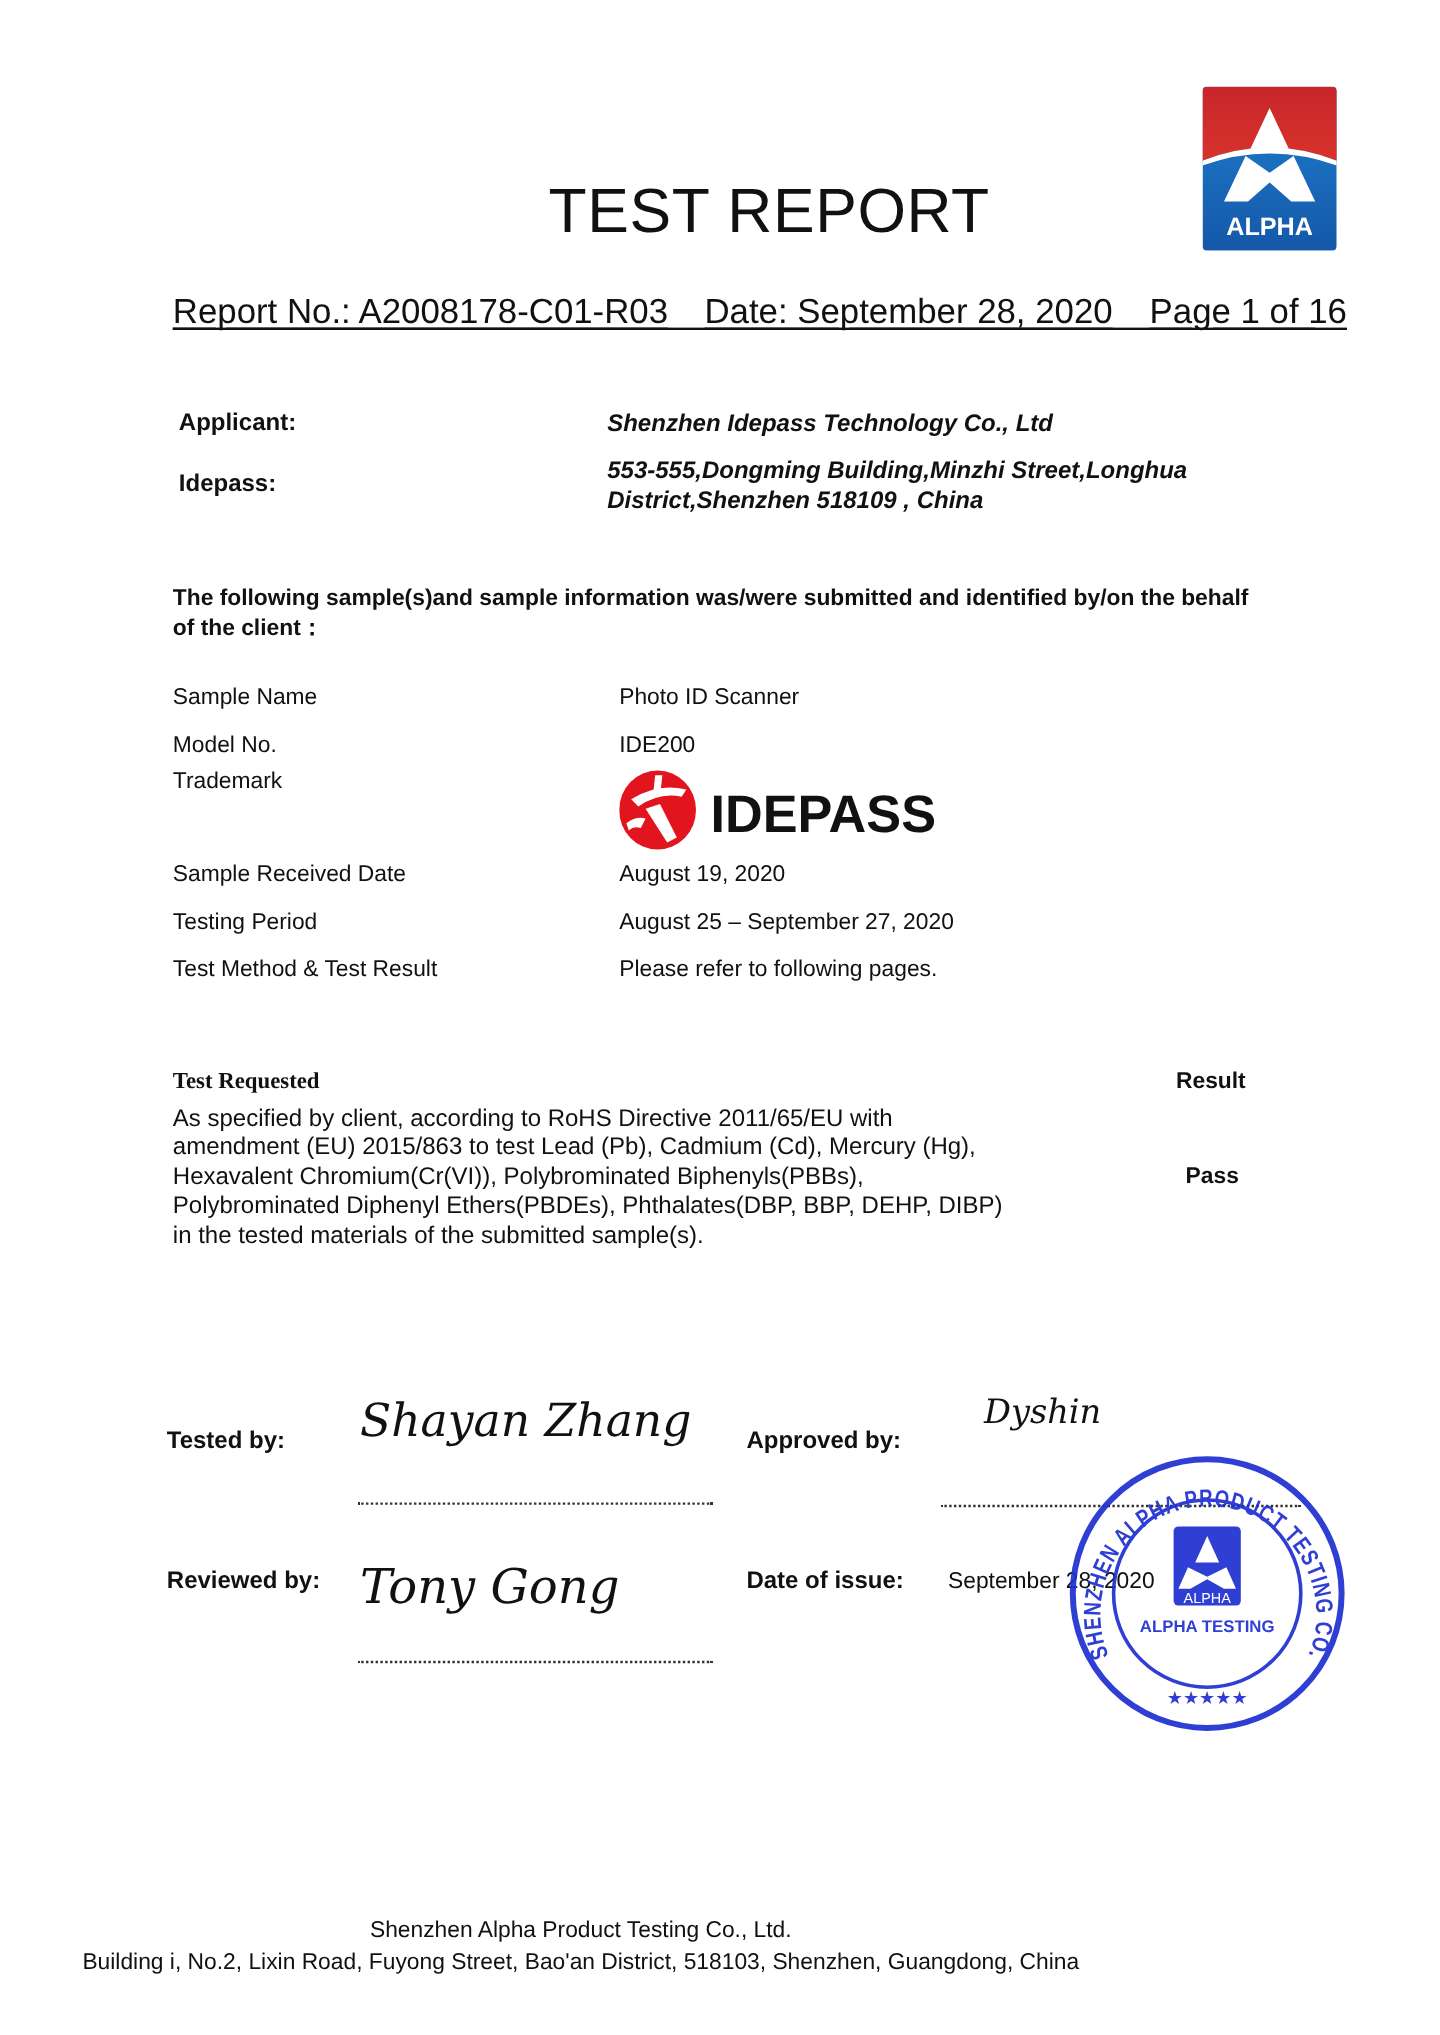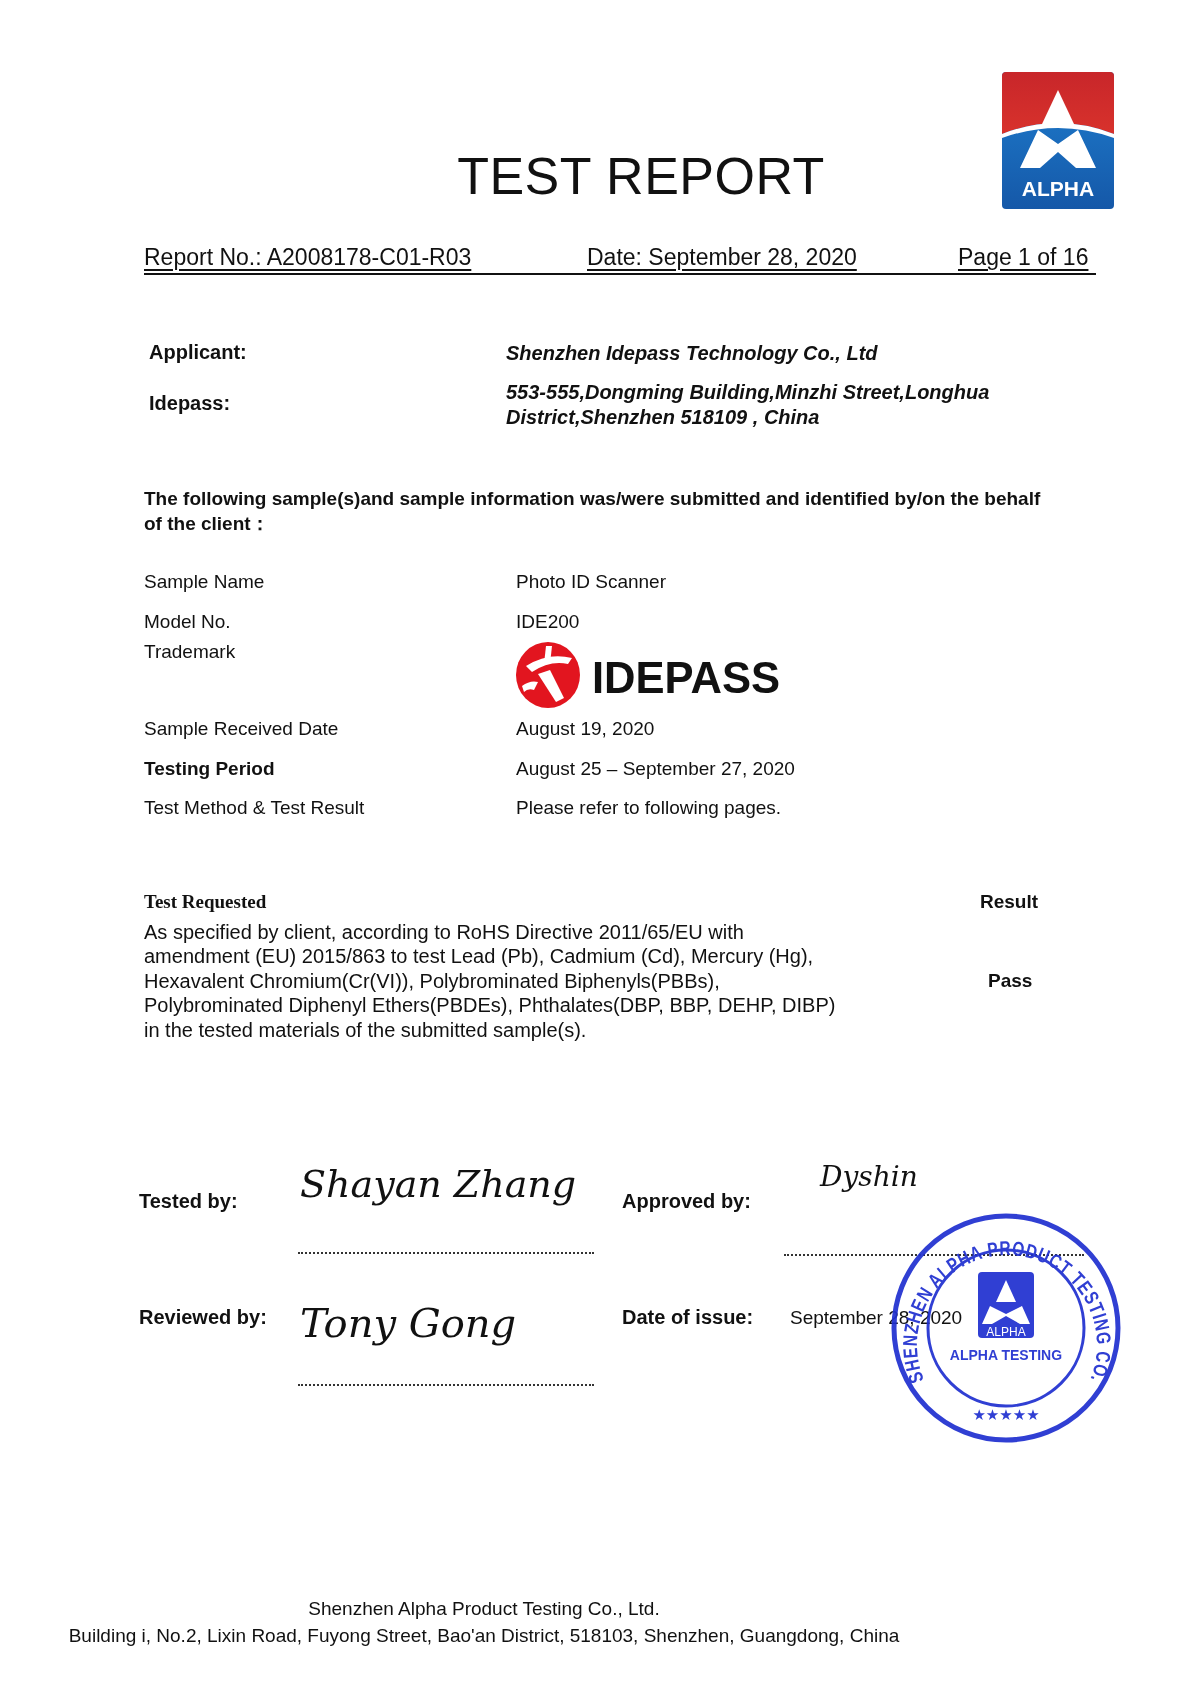--- a/index.html
+++ b/index.html
@@ -1,21 +1,21 @@
 <!DOCTYPE html>
 <html><head>
 <meta charset="utf-8">
 <style>
   html, body { margin: 0; padding: 0; background: #ffffff; }
   body { width: 1200px; height: 1696px; position: relative; overflow: hidden;
          font-family: "Liberation Sans", sans-serif; color: #111; }
   .abs { position: absolute; }
   .title { left: 0; width: 1200px; top: 146px; text-align: center; font-size: 52px; letter-spacing: 0.5px; font-weight: 400; padding-left: 82px; box-sizing: border-box; }
   .logo { left: 1002px; top: 72px; width: 112px; height: 137px; border-radius: 4px; overflow: hidden; }
-  .hdr { top: 244px; font-size: 23px; text-decoration: underline; text-underline-offset: 4px; }
+  .hdr { top: 244px; font-size: 29px; text-decoration: underline; text-underline-offset: 4px; }
   .hdr-line { left: 144px; top: 273px; width: 952px; height: 2px; background: #111; }
   .lbl-b { font-weight: 700; font-size: 20px; }
   .val-b { font-weight: 700; font-size: 20px; line-height: 25px; font-style: italic; }
   .body-b { font-weight: 700; font-size: 19px; line-height: 25px; }
   .txt { font-size: 19px; }
   .para { font-size: 20px; line-height: 24.5px; }
   .dots { border-bottom: 2px dotted #333; height: 0; }
   .footer { left: 0; width: 968px; text-align: center; font-size: 19px; }
   .sig { font-family: "DejaVu Serif", serif; font-style: italic; color: #111; }
 </style>
@@ -71,21 +71,21 @@
     <path d="M10 26 Q32 12 56 18 L52 24 Q34 20 16 32 Z" fill="#ffffff"></path>
     <polygon points="30,6 36,6 34,24 28,24" fill="#ffffff"></polygon>
     <path d="M22 34 L34 30 L48 58 L40 62 Z" fill="#ffffff"></path>
     <path d="M6 46 Q14 40 22 42 L18 50 Q12 48 8 52 Z" fill="#ffffff"></path>
     <text x="76" y="53" font-family="Liberation Sans, sans-serif" font-weight="700" font-size="44" fill="#111" textLength="188" lengthAdjust="spacingAndGlyphs">IDEPASS</text>
   </svg>
 </div>
 
 <div class="abs txt" style="left:144px; top:718px;">Sample Received Date</div>
 <div class="abs txt" style="left:516px; top:718px;">August 19, 2020</div>
-<div class="abs txt" style="left:144px; top:758px;font-weight:bold;">Testing Period</div>
+<div class="abs txt" style="left:144px; top:758px;">Testing Period</div>
 <div class="abs txt" style="left:516px; top:758px;">August 25 – September 27, 2020</div>
 <div class="abs txt" style="left:144px; top:797px;">Test Method &amp; Test Result</div>
 <div class="abs txt" style="left:516px; top:797px;">Please refer to following pages.</div>
 
 <div class="abs body-b" style="left:144px; top:889px;font-family:Liberation Serif, serif;">Test Requested</div>
 <div class="abs body-b" style="left:980px; top:889px;">Result</div>
 <div class="abs para" style="left:144px; top:920px;">As specified by client, according to RoHS Directive 2011/65/EU with</div>
 <div class="abs para" style="left:144px; top:944px;">amendment (EU) 2015/863 to test Lead (Pb), Cadmium (Cd), Mercury (Hg),</div>
 <div class="abs para" style="left:144px; top:969px;">Hexavalent Chromium(Cr(VI)), Polybrominated Biphenyls(PBBs),</div>
 <div class="abs para" style="left:144px; top:993px;">Polybrominated Diphenyl Ethers(PBDEs), Phthalates(DBP, BBP, DEHP, DIBP)</div>

